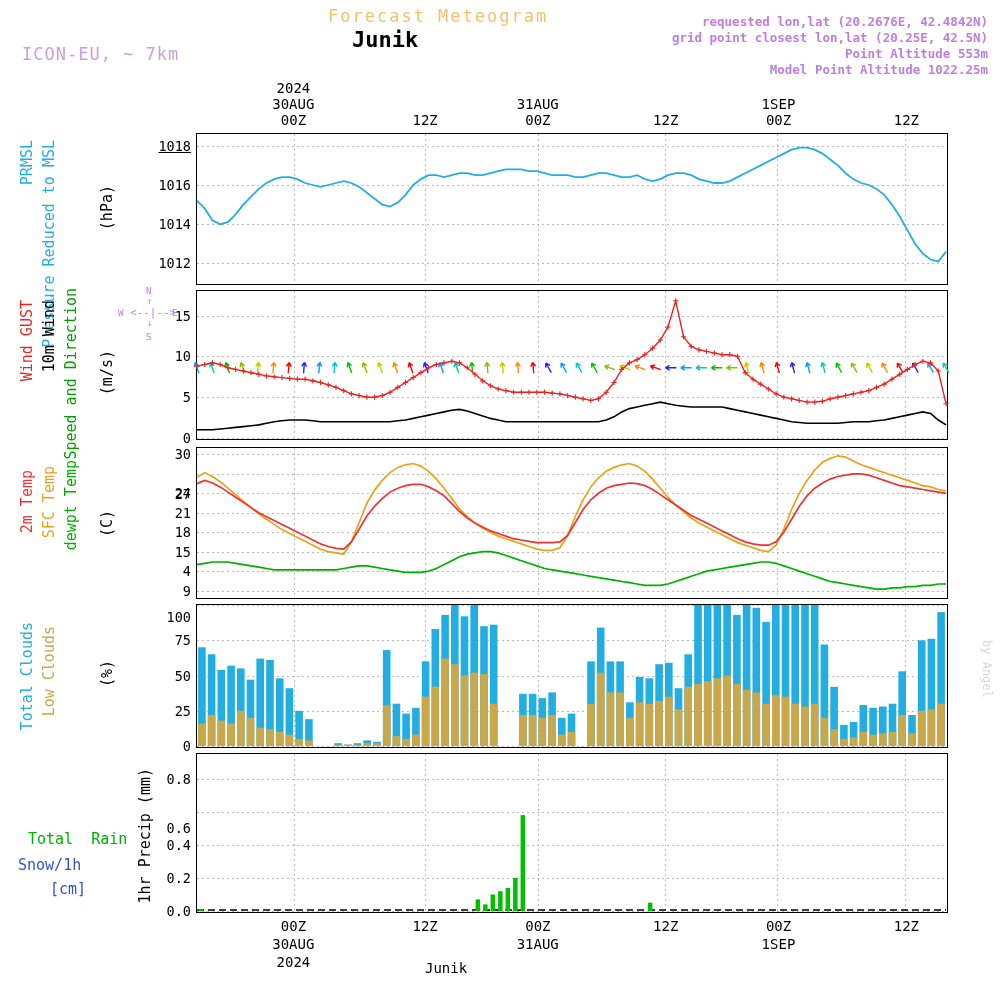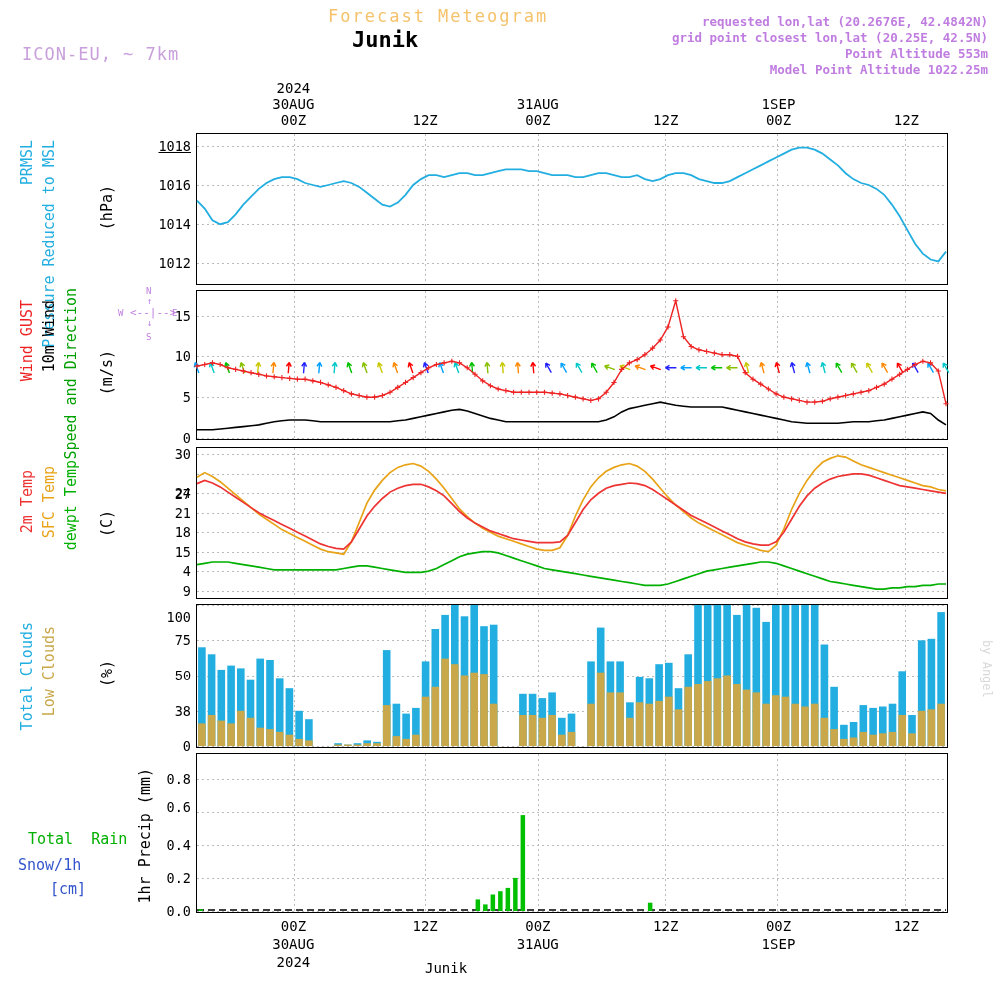--- a/index.html
+++ b/index.html
@@ -316,23 +316,23 @@
 <div class="panel" id="panel-clouds" style="top:604px;height:144px;">
     <div class="grid-v" style="left: 97.37px;"></div>
     <div class="grid-v" style="left: 228.445px;"></div>
     <div class="grid-v" style="left: 340.795px;"></div>
     <div class="grid-v" style="left: 468.125px;"></div>
     <div class="grid-v" style="left: 580.475px;"></div>
     <div class="grid-v" style="left: 707.805px;"></div>
     <div class="grid-h" style="top: 141px;"></div>
     <div class="ytick" style="top: 141px;">0</div>
     <div class="grid-h" style="top: 105.75px;"></div>
-    <div class="ytick" style="top: 105.75px;">38</div>
+    <div class="ytick" style="top: 105.75px;">25</div>
     <div class="grid-h" style="top: 70.5px;"></div>
-    <div class="ytick" style="top: 70.5px; font-family: Liberation Mono, monospace;">50</div>
+    <div class="ytick" style="top: 70.5px;">50</div>
     <div class="grid-h" style="top: 35.25px;"></div>
     <div class="ytick" style="top: 35.25px;">75</div>
     <div class="grid-h" style="top: 0px;"></div>
     <div class="ytick" style="top: 12px;">100</div>
     <svg width="749" height="141">
       <rect x="1.1" y="42.3" width="7.6" height="98.7" fill="#22aee0"></rect>
       <rect x="10.8" y="49.3" width="7.6" height="91.7" fill="#22aee0"></rect>
       <rect x="20.5" y="64.9" width="7.6" height="76.1" fill="#22aee0"></rect>
       <rect x="30.3" y="60.6" width="7.6" height="80.4" fill="#22aee0"></rect>
       <rect x="40.0" y="63.4" width="7.6" height="77.6" fill="#22aee0"></rect>
@@ -488,21 +488,21 @@
     <div class="grid-v" style="left: 468.125px;"></div>
     <div class="grid-v" style="left: 580.475px;"></div>
     <div class="grid-v" style="left: 707.805px;"></div>
     <div class="grid-h" style="top: 157px;"></div>
     <div class="ytick" style="top: 157px;">0.0</div>
     <div class="grid-h" style="top: 123.947px;"></div>
     <div class="ytick" style="top: 123.947px;">0.2</div>
     <div class="grid-h" style="top: 90.8947px;"></div>
     <div class="ytick" style="top: 90.8947px;">0.4</div>
     <div class="grid-h" style="top: 57.8421px;"></div>
-    <div class="ytick" style="top: 53px;">0.6</div>
+    <div class="ytick" style="top: 74px;">0.6</div>
     <div class="grid-h" style="top: 24.7895px;"></div>
     <div class="ytick" style="top: 24.7895px;">0.8</div>
     <svg width="749" height="157">
       <path d="M0,156 H749" stroke="#000" stroke-width="1.6" stroke-dasharray="7,4"></path>
       <rect x="1.5" y="155.3" width="4.5" height="1.7" fill="#00c000"></rect>
       <rect x="278.6" y="145.4" width="4.5" height="11.6" fill="#00c000"></rect>
       <rect x="286.1" y="150.4" width="4.5" height="6.6" fill="#00c000"></rect>
       <rect x="293.6" y="140.5" width="4.5" height="16.5" fill="#00c000"></rect>
       <rect x="301.1" y="137.2" width="4.5" height="19.8" fill="#00c000"></rect>
       <rect x="308.6" y="133.9" width="4.5" height="23.1" fill="#00c000"></rect>

